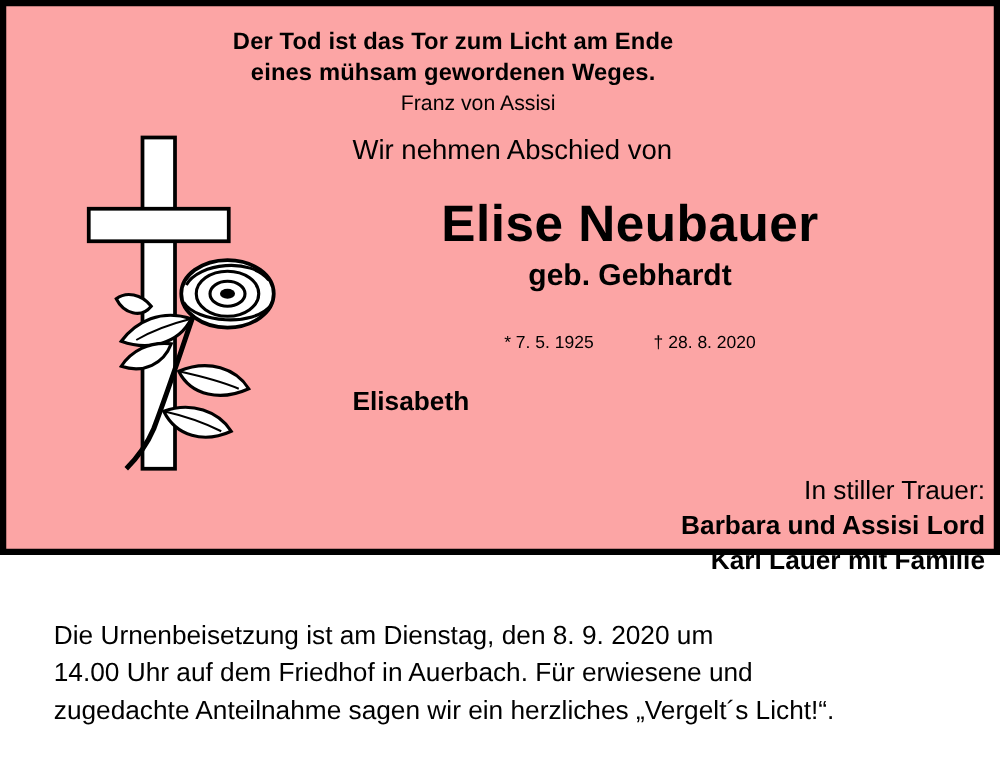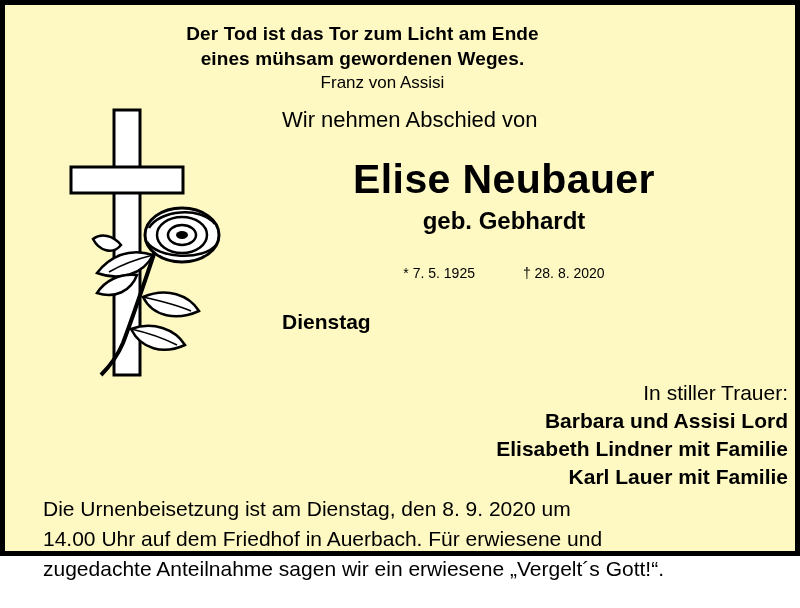--- a/index.html
+++ b/index.html
@@ -11,24 +11,24 @@
     width: 800px;
     height: 608px;
     font-family: "Liberation Sans", sans-serif;
     color: #000000;
     overflow: hidden;
   }
 
   .obituary {
     position: relative;
     width: 800px;
-    height: 556px;
+    height: 444px;
     box-sizing: border-box;
     border: 5px solid #000000;
-    background: #fef9c3;
+    background: #fca5a5;
   }
 
   
   .quote-block {
     position: absolute;
     left: 0;
     top: 16px;
     width: 100%;
     text-align: center;
     padding-right: 75px;
@@ -179,29 +179,28 @@
   </div>
 
   <div class="main-col">
     <div class="farewell">Wir nehmen Abschied von</div>
     <div class="name">Elise Neubauer</div>
     <div class="maiden">geb. Gebhardt</div>
     <div class="dates">
       <span class="birth">* 7. 5. 1925</span>
       <span class="death">† 28. 8. 2020</span>
     </div>
-    <div class="place">Dienstag</div>
+    <div class="place">Elisabeth</div>
   </div>
 
   <div class="mourn">
     <div class="mourn-title">In stiller Trauer:</div>
     <div class="mourn-name">Barbara und Assisi Lord</div>
-    <div class="mourn-name">Elisabeth Lindner mit Familie</div>
     <div class="mourn-name">Karl Lauer mit Familie</div>
   </div>
 
   <div class="notice">
     <div>Die Urnenbeisetzung ist am Dienstag, den 8. 9. 2020 um</div>
     <div>14.00 Uhr auf dem Friedhof in Auerbach. Für erwiesene und</div>
-    <div>zugedachte Anteilnahme sagen wir ein erwiesene „Vergelt´s Gott!“.</div>
+    <div>zugedachte Anteilnahme sagen wir ein herzliches „Vergelt´s Licht!“.</div>
   </div>
 
 </div>
 
 </body></html>

